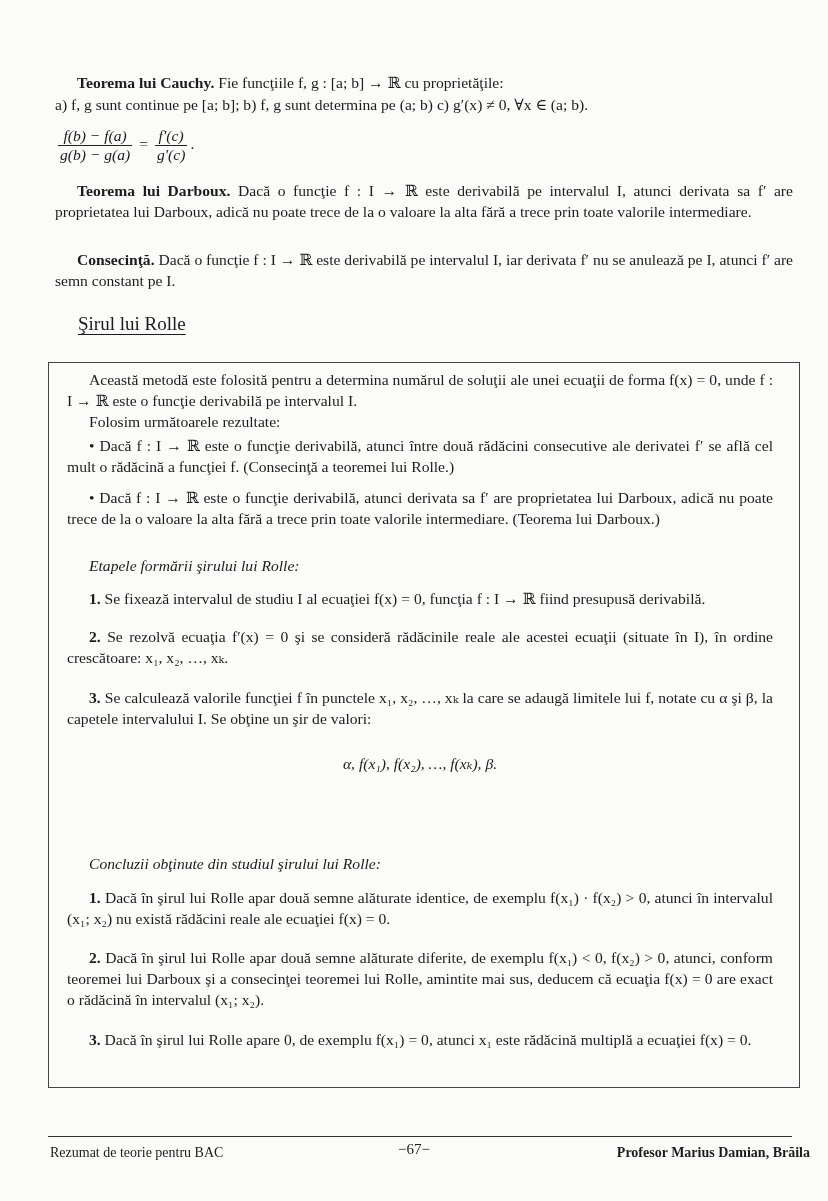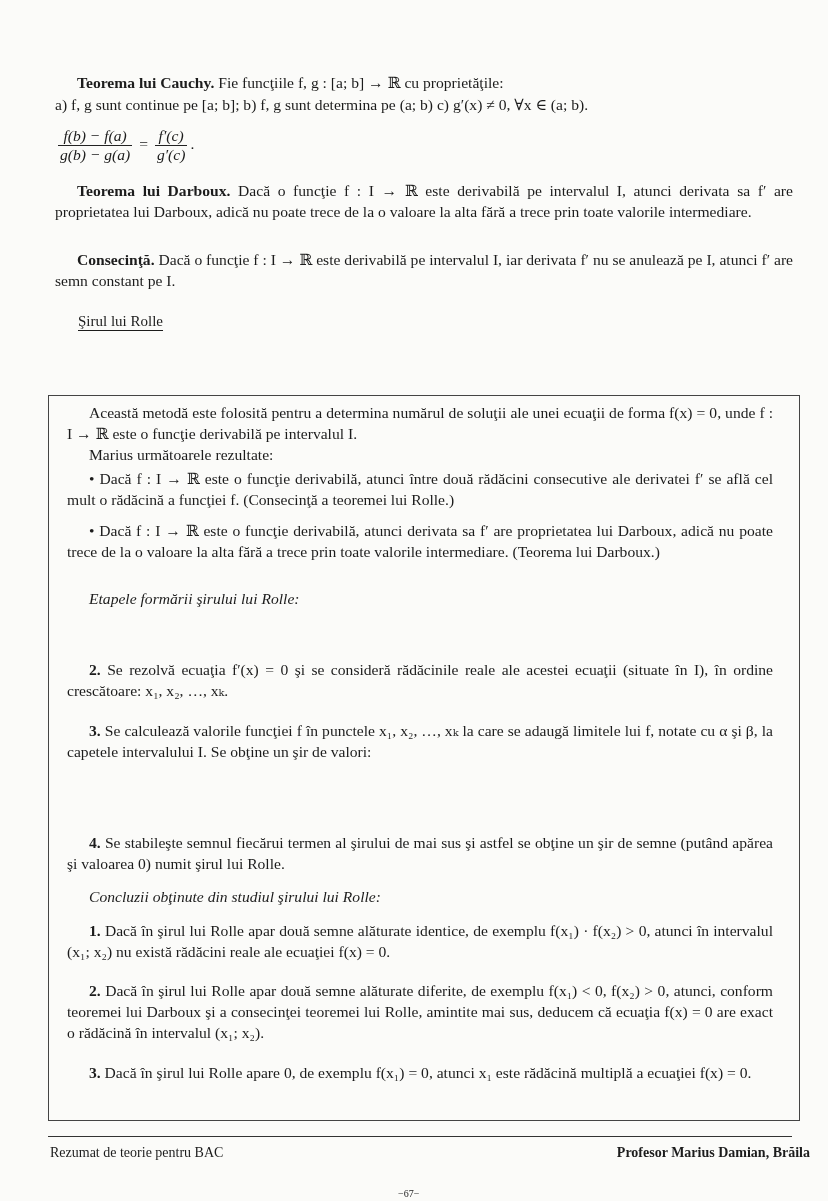--- a/index.html
+++ b/index.html
@@ -11,31 +11,31 @@
     font-size: 15.6px;
   }
   .page { position: absolute; left: 0; top: 0; width: 828px; height: 1201px; padding-left: 20px; }
   .p { position: absolute; left: 55px; width: 738px; line-height: 21px; margin: 0; text-align: justify; }
   .ind { text-indent: 22px; }
   b { font-weight: bold; }
   .m { font-style: italic; }
   .frac { display: inline-block; vertical-align: middle; text-align: center; margin: 0 3px; line-height: 18px; }
   .frac .num { display: block; border-bottom: 1px solid #222; padding: 0 2px; font-family: Liberation Serif, serif; }
   .frac .den { display: block; padding: 0 2px; }
-  .heading { position: absolute; left: 78px; top: 313px; font-size: 15px; text-decoration: underline; text-underline-offset: 4px; }
+  .heading { position: absolute; left: 78px; top: 313px; font-size: 19px; text-decoration: underline; text-underline-offset: 4px; }
   .box {
     position: absolute; left: 48px; top: 362px; width: 752px; height: 726px;
-    border: 1.3px solid #444; box-sizing: border-box; margin-top: 33px;
+    border: 1.3px solid #444; box-sizing: border-box;
   }
   .bp { position: absolute; left: 18px; width: 706px; line-height: 21px; margin: 0; text-align: justify; }
   .center { text-align: center; text-indent: 0; }
   .footer-rule { position: absolute; left: 48px; top: 1136px; width: 744px; height: 1px; background: #333; }
   .footer { position: absolute; top: 1145px; font-size: 14px; }
   .footer.l { left: 50px; }
-  .footer.c { left: 398px; font-size: 10px; top: 1188px; }
+  .footer.c { left: 398px; font-size: 15px; top: 1141px; }
   .footer.r { right: 38px; font-weight: bold; }
 </style>
 </head>
 <body>
 
 <div class="page">
 
   <p class="p ind" style="top:72px;">
     <b>Teorema lui Cauchy.</b>
     <span>Fie funcţiile f, g : [a; b] → ℝ cu proprietăţile:</span>
@@ -60,37 +60,38 @@
 
   <p class="p ind" style="top:249px;">
     <b>Consecinţă.</b>
     <span>Dacă o funcţie f : I → ℝ este derivabilă pe intervalul I, iar derivata f′ nu se anulează pe I, atunci f′ are semn constant pe I.</span>
   </p>
 
   <div class="heading">Şirul lui Rolle</div>
 
   <div class="box">
     <p class="bp ind" style="top:6px;">Această metodă este folosită pentru a determina numărul de soluţii ale unei ecuaţii de forma f(x) = 0, unde f : I → ℝ este o funcţie derivabilă pe intervalul I.</p>
-    <p class="bp ind" style="top:48px;">Marius următoarele rezultate:</p>
+    <p class="bp ind" style="top:48px;">Folosim următoarele rezultate:</p>
     <p class="bp ind" style="top:72px;">• Dacă f : I → ℝ este o funcţie derivabilă, atunci între două rădăcini consecutive ale derivatei f′ se află cel mult o rădăcină a funcţiei f. (Consecinţă a teoremei lui Rolle.)</p>
     <p class="bp ind" style="top:124px;">• Dacă f : I → ℝ este o funcţie derivabilă, atunci derivata sa f′ are proprietatea lui Darboux, adică nu poate trece de la o valoare la alta fără a trece prin toate valorile intermediare. (Teorema lui Darboux.)</p>
     <p class="bp ind m" style="top:192px;">Etapele formării şirului lui Rolle:</p>
 
+    <p class="bp ind" style="top:225px;">
+      <b>1.</b>
+      <span>Se fixează intervalul de studiu I al ecuaţiei f(x) = 0, funcţia f : I → ℝ fiind presupusă derivabilă.</span>
+    </p>
     <p class="bp ind" style="top:263px;">
       <b>2.</b>
       <span>Se rezolvă ecuaţia f′(x) = 0 şi se consideră rădăcinile reale ale acestei ecuaţii (situate în I), în ordine crescătoare: x₁, x₂, …, xₖ.</span>
     </p>
     <p class="bp ind" style="top:324px;">
       <b>3.</b>
       <span>Se calculează valorile funcţiei f în punctele x₁, x₂, …, xₖ la care se adaugă limitele lui f, notate cu α şi β, la capetele intervalului I. Se obţine un şir de valori:</span>
     </p>
-    <p class="bp ind" style="top:436px;">
-      <b>4.</b>
-      <span>Se stabileşte semnul fiecărui termen al şirului de mai sus şi astfel se obţine un şir de semne (putând apărea şi valoarea 0) numit şirul lui Rolle.</span>
-    </p>
+    <p class="bp center m" style="top:390px;">α, f(x₁), f(x₂), …, f(xₖ), β.</p>
 
     <p class="bp ind m" style="top:490px;">Concluzii obţinute din studiul şirului lui Rolle:</p>
 
     <p class="bp ind" style="top:524px;">
       <b>1.</b>
       <span>Dacă în şirul lui Rolle apar două semne alăturate identice, de exemplu f(x₁) · f(x₂) &gt; 0, atunci în intervalul (x₁; x₂) nu există rădăcini reale ale ecuaţiei f(x) = 0.</span>
     </p>
     <p class="bp ind" style="top:584px;">
       <b>2.</b>
       <span>Dacă în şirul lui Rolle apar două semne alăturate diferite, de exemplu f(x₁) &lt; 0, f(x₂) &gt; 0, atunci, conform teoremei lui Darboux şi a consecinţei teoremei lui Rolle, amintite mai sus, deducem că ecuaţia f(x) = 0 are exact o rădăcină în intervalul (x₁; x₂).</span>

